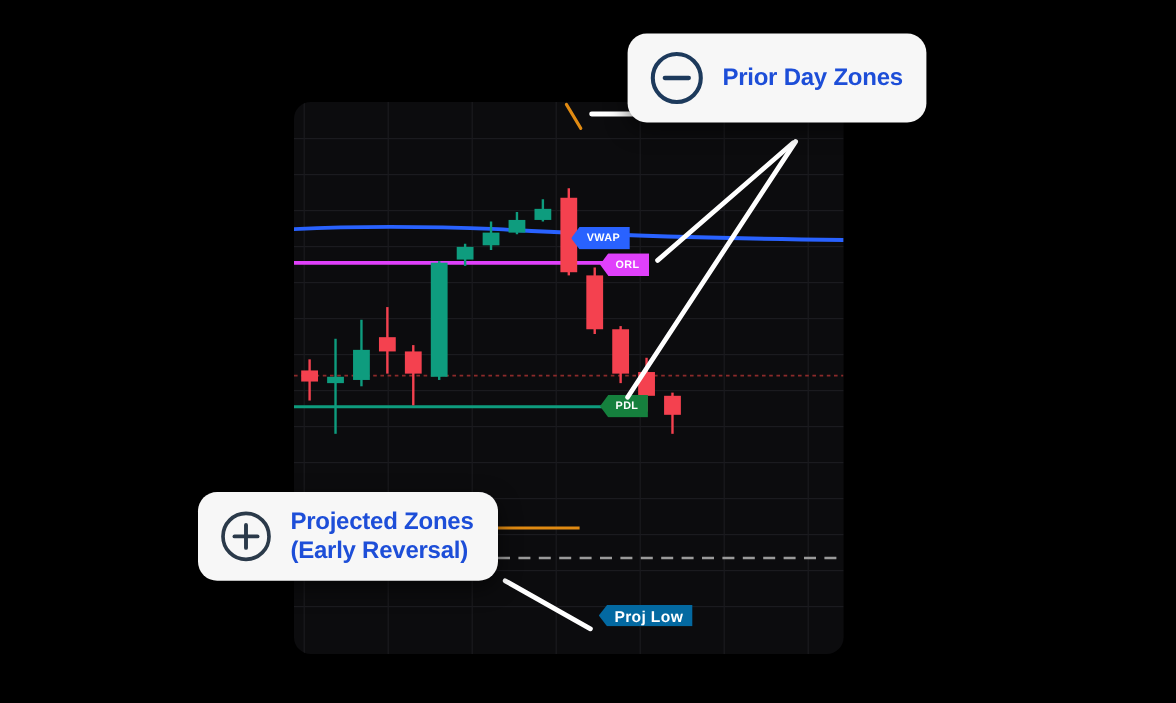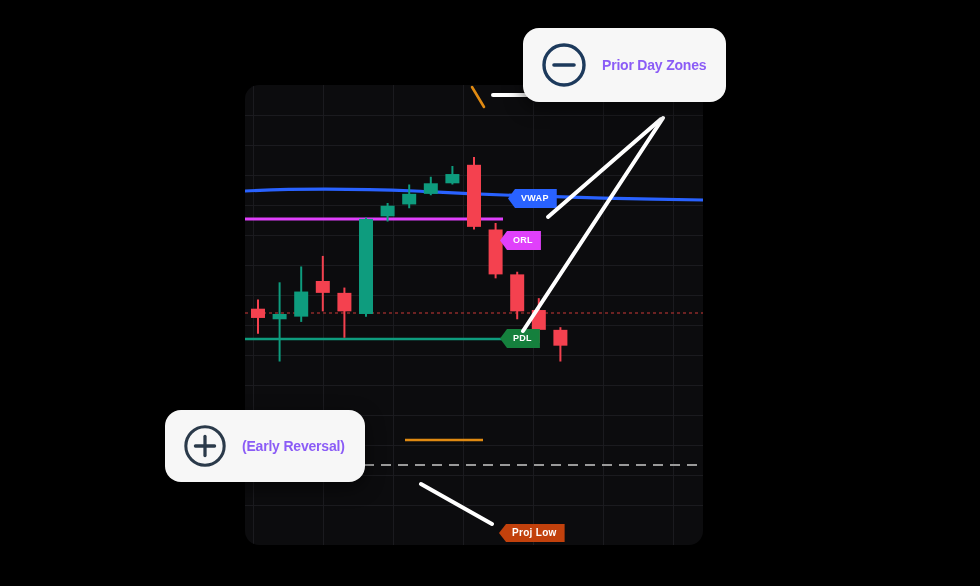--- a/index.html
+++ b/index.html
@@ -45,43 +45,43 @@
     display:flex; align-items:center;
     padding:0 8px 0 13px;
     font-size:9px;
     font-weight:bold;
     color:#ffffff;
     letter-spacing:0.3px;
     white-space:nowrap;
     clip-path: polygon(0% 50%, 7px 0%, 100% 0%, 100% 100%, 7px 100%);
     line-height:1;
   }
-  #tag-vwap { left:508px; top:189px; background:#2962ff;align-items:center; }
-  #tag-orl  { left:500px; top:211px; background:#e040fb;margin-top:20px; }
+  #tag-vwap { left:476px; top:189px; background:#2962ff;align-items:center; }
+  #tag-orl  { left:500px; top:211px; background:#e040fb; }
   #tag-pdl  { left:500px; top:329px; background:#15803d; }
   #tag-projlow {
-    left:499px; top:524px; background:#c2410c;
-    height:18px; font-size:10px;
+    left:499px; top:504px; background:#0369a1;
+    height:18px; font-size:13px;
   }
 
   
   .callout {
     position:absolute;
     background:#f7f7f7;
     border-radius:16px;
     display:flex;
     align-items:center;
     gap:14px;
     padding:13px 20px 13px 17px;
     box-shadow:0 6px 18px rgba(0,0,0,0.55);
   }
   .callout-text {
-    font-size:14px;
+    font-size:20px;
     font-weight:bold;
-    color:#8b5cf6;
+    color:#1d4ed8;
     line-height:1.2;
     letter-spacing:-0.2px;
     white-space:nowrap;
   }
   .callout-icon { flex:0 0 auto; display:block; }
 
   #callout-prior { left:523px; top:28px; }
   #callout-projected { left:165px; top:410px; }
 
   
@@ -202,17 +202,18 @@
     </div>
   </div>
 
   <div class="callout" id="callout-projected">
     <svg class="callout-icon" width="46" height="46" viewBox="0 0 48 48">
       <circle cx="24" cy="24" r="20" fill="none" stroke="#2b3a4a" stroke-width="3.2"></circle>
       <line x1="14" y1="24" x2="34" y2="24" stroke="#2b3a4a" stroke-width="3.4" stroke-linecap="round"></line>
       <line x1="24" y1="14" x2="24" y2="34" stroke="#2b3a4a" stroke-width="3.4" stroke-linecap="round"></line>
     </svg>
     <div class="callout-text">
+      <div>Projected Zones</div>
       <div>(Early Reversal)</div>
     </div>
   </div>
 
 </div>
 
 </body></html>

